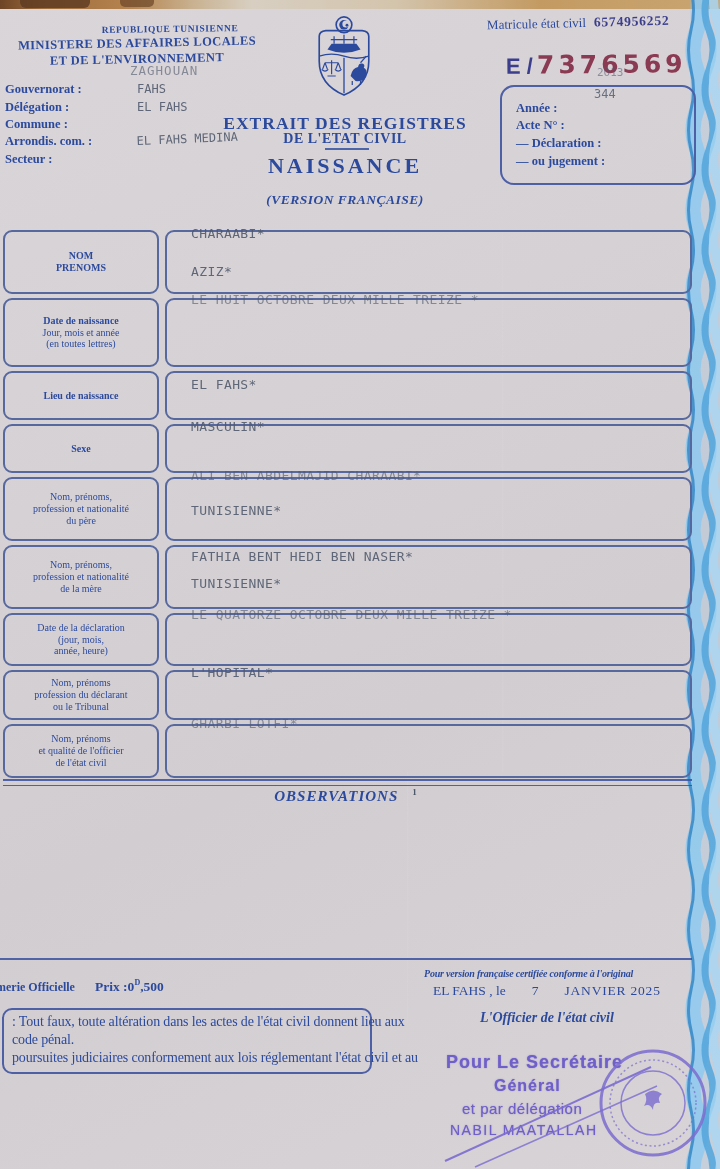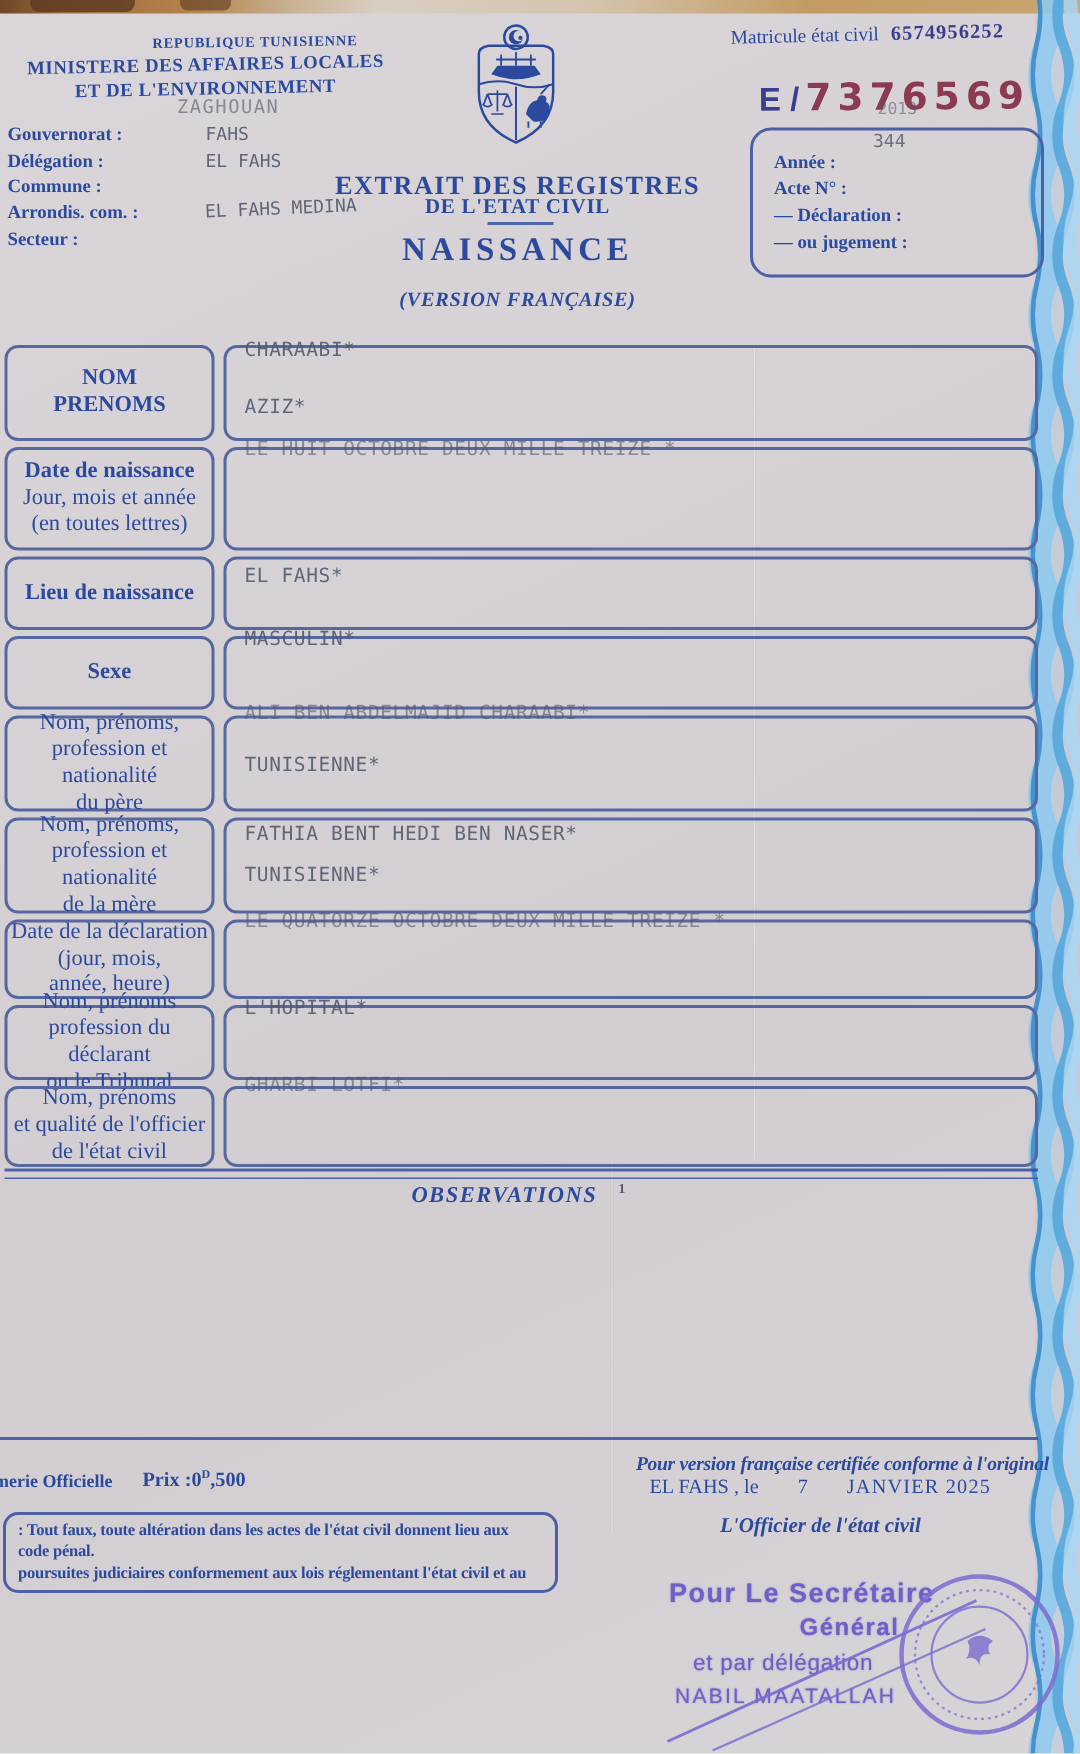--- a/index.html
+++ b/index.html
@@ -1,21 +1,21 @@
 <!DOCTYPE html>
 <html><head>
 <meta charset="utf-8">
 <style>
   html,body{margin:0;padding:0;}
   body{width:720px;height:1169px;overflow:hidden;position:relative;
        background:linear-gradient(155deg,#dad5d8 0%,#d6d1d5 35%,#d2cdd1 60%,#d8d3d6 100%);
        font-family:"Liberation Serif",serif;}
   .abs{position:absolute;}
   .blue{color:#2b4a9e;}
-  .typed{font-family:"DejaVu Sans Mono",monospace;color:#4e586b;opacity:.88;}
+  .typed{font-family:"DejaVu Sans Mono",monospace;color:#4e586b;opacity:.88;margin-left:12px;}
   
   .top-strip{left:0;top:0;width:720px;height:9px;
     background:linear-gradient(90deg,#6e4526 0%,#9c6c3c 6%,#b5834e 18%,#c9b292 27%,#d8cfc2 35%,#d3c4ac 55%,#c39a62 75%,#c9a571 100%);}
   .top-blot1{left:20px;top:0;width:70px;height:8px;background:#5c3a20;border-radius:0 0 6px 6px;opacity:.8;}
   .top-blot2{left:120px;top:0;width:34px;height:7px;background:#6b4628;border-radius:0 0 5px 5px;opacity:.7;}
   
   .wave-strip{right:-2px;top:0;width:38px;height:1169px;}
   
   .republic{left:60px;top:24px;width:220px;text-align:center;font-size:9.5px;font-weight:bold;letter-spacing:.6px;transform:rotate(-.8deg);}
   .ministry1{left:2px;top:36px;width:270px;text-align:center;font-size:12.5px;font-weight:bold;letter-spacing:.4px;transform:rotate(-1.2deg);}
@@ -38,46 +38,46 @@
   .emblem{left:306px;top:6px;}
   
   .t1{left:180px;top:113px;width:330px;text-align:center;font-size:17.5px;font-weight:bold;letter-spacing:1px;}
   .t2{left:180px;top:131px;width:330px;text-align:center;font-size:14px;font-weight:bold;letter-spacing:.5px;}
   .t2u{left:325px;top:148px;width:44px;height:2px;background:#2b4a9e;opacity:.8;}
   .t3{left:180px;top:153px;width:330px;text-align:center;font-size:22px;font-weight:bold;letter-spacing:3px;}
   .t4{left:180px;top:181px;width:330px;text-align:center;font-size:13.5px;font-weight:bold;font-style:italic;letter-spacing:.5px;margin-top:11px;}
   
   .table-block{left:3px;top:230px;width:689px;}
   .trow{display:flex;margin-bottom:4px;}
-  .tlabel{width:140px;border:2px solid #56689e;border-radius:9px;display:flex;flex-direction:column;justify-content:center;align-items:center;text-align:center;color:#2b4a9e;font-size:15px;line-height:1.18;padding:1px 2px;box-sizing:border-box;}
+  .tlabel{width:156px;border:2px solid #56689e;border-radius:9px;display:flex;flex-direction:column;justify-content:center;align-items:center;text-align:center;color:#2b4a9e;font-size:10px;line-height:1.18;padding:1px 2px;box-sizing:border-box;}
   .tvalue{flex:1;margin-left:6px;border:2px solid #56689e;border-radius:9px;position:relative;box-sizing:border-box;}
   .val{position:absolute;left:12px;font-size:13px;letter-spacing:.4px;white-space:nowrap;}
   .lab{width:100%;}
   .lb{font-weight:bold;}
   .faded{opacity:.6;}
   
   .obs-rule{left:3px;top:779px;width:689px;height:4px;border-top:2px solid #3a50a0;border-bottom:1px solid #3a50a0;opacity:.85;}
   .obs{left:0;top:787px;width:692px;text-align:center;font-size:15px;font-weight:bold;font-style:italic;letter-spacing:1px;color:#2b4a9e;}
   .obs sup{font-size:9px;font-style:normal;margin-left:14px;color:#4e586b;}
   
   .foot-rule{left:0;top:958px;width:692px;height:2px;background:#3a50a0;opacity:.85;}
   .print-office{left:-4px;top:980px;font-size:12px;font-weight:bold;color:#2b4a9e;}
   .price{left:95px;top:978px;font-size:13.5px;font-weight:bold;color:#2b4a9e;}
   .price sup{font-size:8px;}
-  .cert-line{left:424px;top:968px;width:292px;font-size:13px;font-weight:bold;font-style:italic;color:#2b4a9e;white-space:nowrap;letter-spacing:-.2px;}
+  .cert-line{left:424px;top:968px;width:292px;font-size:10px;font-weight:bold;font-style:italic;color:#2b4a9e;white-space:nowrap;letter-spacing:-.2px;}
   .date-line{left:433px;top:983px;font-size:13.5px;color:#2b4a9e;}
   .date-line .d1{margin-left:26px;}
   .date-line .d2{margin-left:26px;letter-spacing:.8px;}
   .officer{left:480px;top:1010px;font-size:14px;font-weight:bold;font-style:italic;color:#2b4a9e;}
   .legal-box{left:2px;top:1008px;width:370px;border:2px solid #4d5fa5;border-radius:10px;padding:3px 6px 4px 8px;box-sizing:border-box;}
-  .legal-box div{font-size:11px;font-weight:bold;color:#2b4a9e;letter-spacing:-.15px;white-space:nowrap;line-height:1.3;}
+  .legal-box div{font-size:14px;font-weight:normal;color:#2b4a9e;letter-spacing:-.15px;white-space:nowrap;line-height:1.3;}
   
   .stamp-text{color:#6f5fc9;text-shadow:0 0 1.3px rgba(111,95,201,.75);font-family:"Liberation Sans",sans-serif;}
   .st1{left:446px;top:1052px;font-size:18px;font-weight:bold;letter-spacing:1px;}
-  .st2{left:494px;top:1077px;font-size:16px;font-weight:bold;letter-spacing:1px;margin-left:39px;}
+  .st2{left:494px;top:1077px;font-size:16px;font-weight:bold;letter-spacing:1px;}
   .st3{left:462px;top:1100px;font-size:15px;letter-spacing:.5px;}
   .st4{left:450px;top:1122px;font-size:14px;letter-spacing:1.5px;}
   .stamp-svg{left:420px;top:1040px;pointer-events:none;}
   
   .crease{background:linear-gradient(to right,rgba(50,50,70,.06),rgba(255,255,255,.28),rgba(50,50,70,.08));}
   .cr1{left:502px;top:232px;width:2px;height:540px;}
   .cr2{left:407px;top:772px;width:2px;height:250px;}
   .cr3{left:430px;top:292px;width:260px;height:2px;background:linear-gradient(to bottom,rgba(50,50,70,.05),rgba(255,255,255,.25));}
 </style>
 </head>

